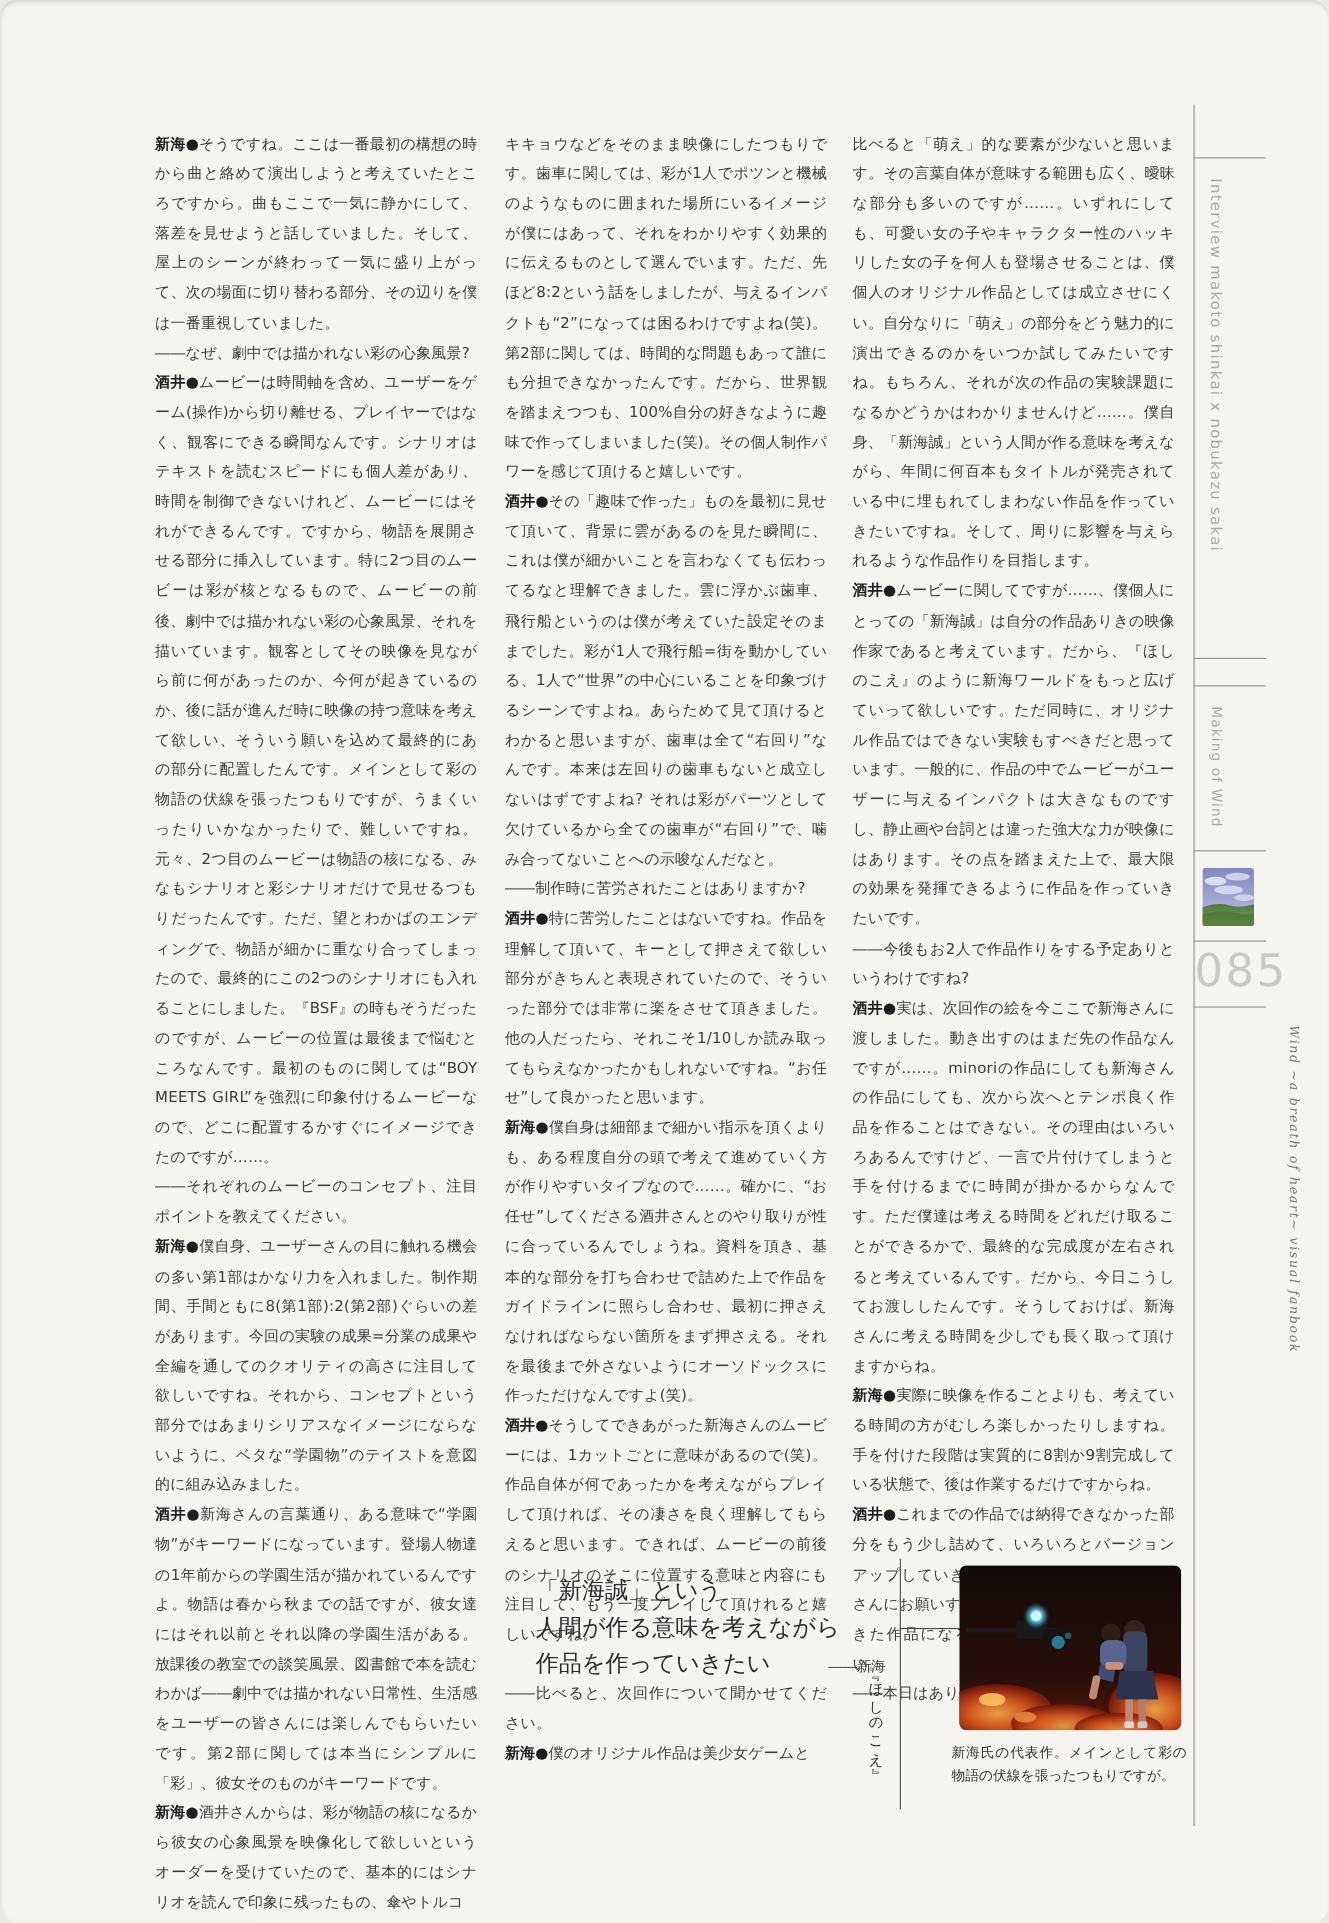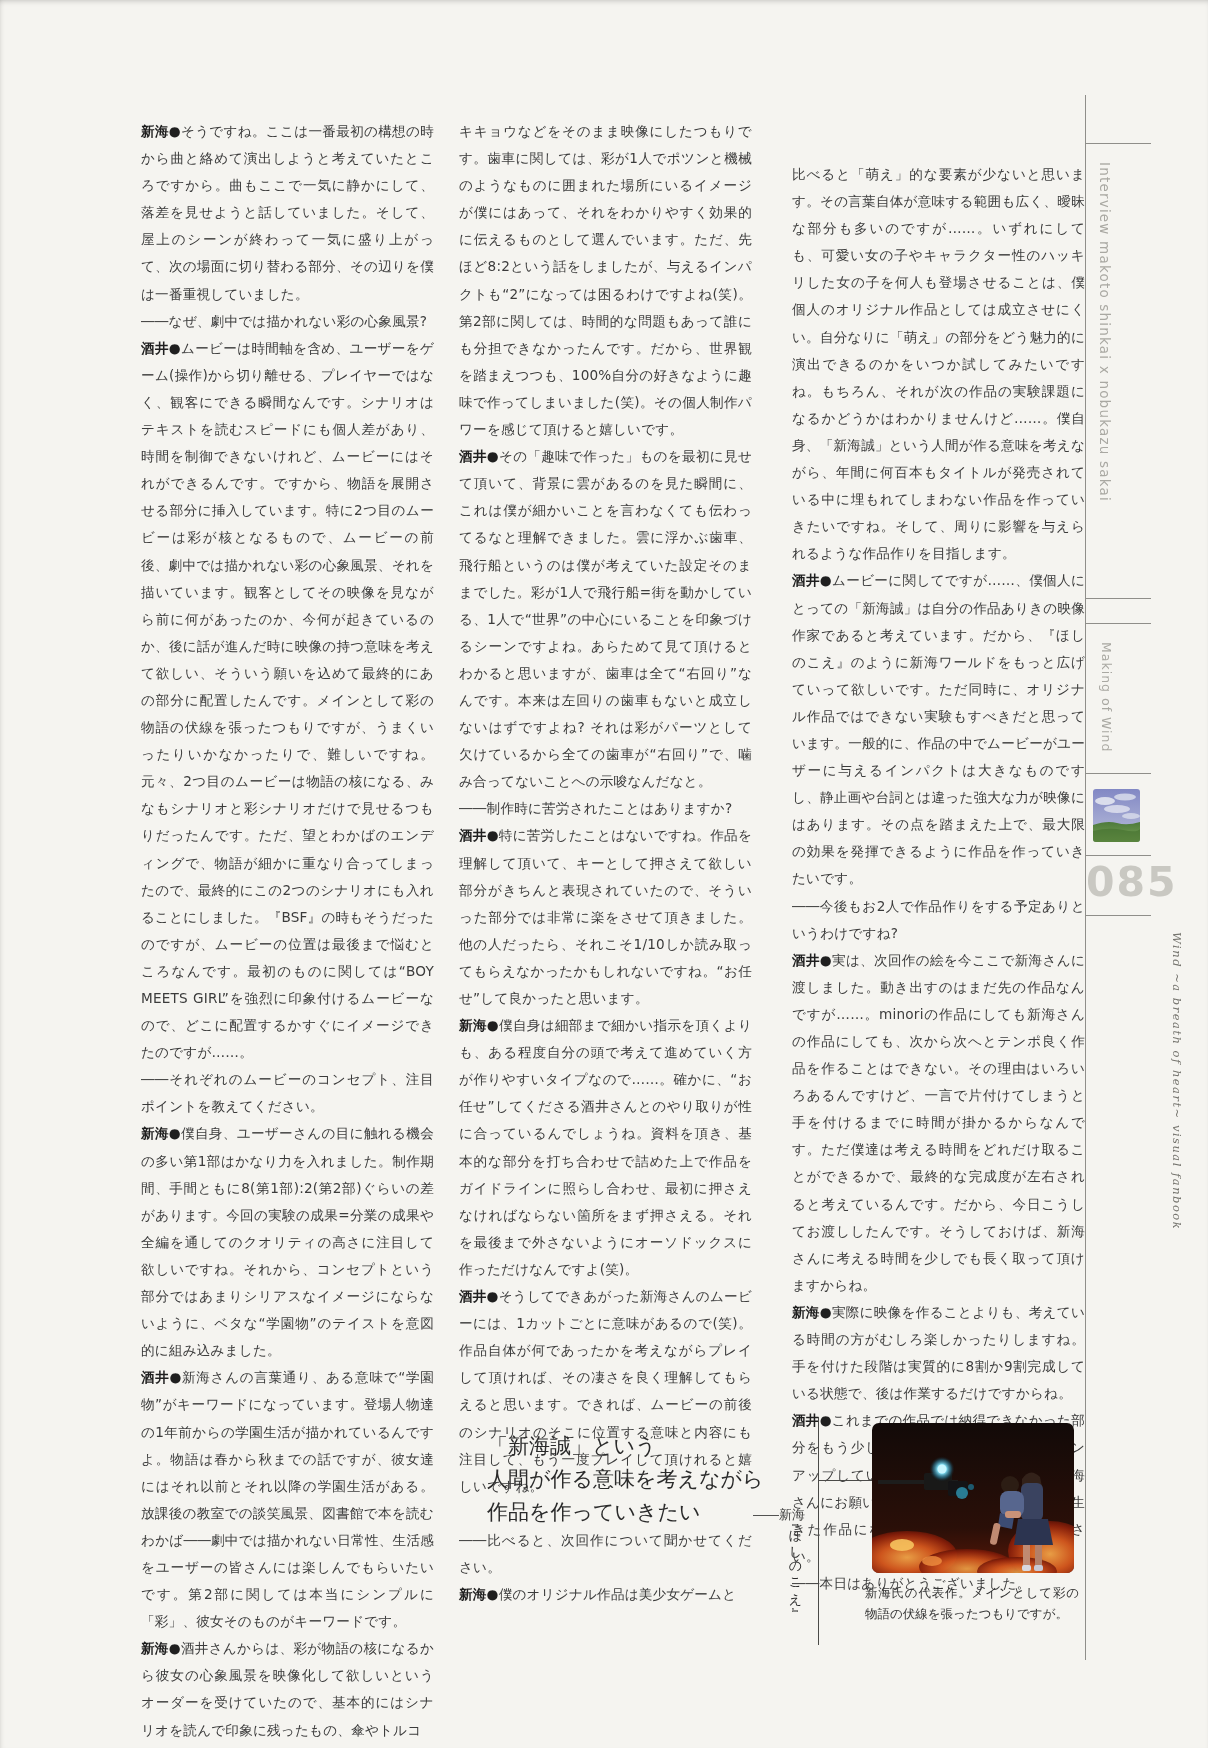--- a/index.html
+++ b/index.html
@@ -2,43 +2,43 @@
 <html style="--paper: #f5f4f0; --ink: #3b3b3b; --ink-strong: #1f1f1f; --sidebar-gray: #a9a8a2; --rule-gray: #8f8e8a; --pagenum: #c9c8c2;"><head>
 <meta charset="utf-8">
 <style>
   :root{
     --paper:#f5f4f0; --ink:#3b3b3b; --ink-strong:#1f1f1f;
     --sidebar-gray:#a9a8a2; --rule-gray:#8f8e8a; --pagenum:#c9c8c2;
   }
   html,body{margin:0;padding:0;}
   body{width:1208px;height:1748px;background:#e9e8e4;font-family:"DejaVu Sans",sans-serif;}
   .page{position:relative;width:1208px;height:1748px;background:var(--paper);overflow:hidden;
-        box-shadow:inset 0 4px 6px -4px rgba(0,0,0,.25), inset 4px 0 6px -5px rgba(0,0,0,.15);}
+        box-shadow:inset 0 4px 6px -4px rgba(0,0,0,.25), inset 4px 0 6px -5px rgba(0,0,0,.15);border-radius:16px;}
   .col{position:absolute;width:293px;text-align:justify;text-justify:inter-character;
        font-size:13.6px;line-height:27.1px;color:var(--ink);letter-spacing:.2px;}
   .col p{margin:0;}
   .col .spk{font-weight:bold;color:var(--ink-strong);}
   #col1{left:141px;top:118px;}
   #col2{left:459px;top:118px;}
-  #col3{left:792px;top:118px;margin-top:43px;}
+  #col3{left:775px;top:118px;}
   #after-quote{left:459px;top:1527px;}
   .pullquote{position:absolute;left:487px;top:1430px;width:318px;
              font-family:"DejaVu Serif",serif;font-size:21px;line-height:33px;color:#2b2b2b;}
   .pullquote .qrow{display:flex;justify-content:space-between;align-items:baseline;}
   .pullquote .attr{font-family:Liberation Sans, sans-serif;font-size:13px;color:#3b3b3b;}
   .vtext{writing-mode:vertical-rl;}
   .sidebar-rule{position:absolute;left:1085px;top:95px;width:1px;height:1565px;background:var(--rule-gray);}
   .tick{position:absolute;left:1085px;width:66px;height:1px;background:var(--rule-gray);}
   .interview-credit{position:absolute;left:1097px;top:162px;height:440px;
                     color:var(--sidebar-gray);font-size:13.5px;letter-spacing:1.2px;}
   .section-label{position:absolute;left:1099px;top:642px;height:130px;
                  color:var(--sidebar-gray);font-size:12.5px;letter-spacing:1px;}
   .thumb{position:absolute;left:1093px;top:789px;width:47px;height:53px;border-radius:3px;overflow:hidden;display:block;}
   .pagenum{position:absolute;left:1086px;top:858px;font-size:41px;color:var(--pagenum);
-           letter-spacing:2px;font-weight:700;}
+           letter-spacing:2px;font-weight:400;}
   .series-script{position:absolute;left:1170px;top:932px;height:330px;
                  font-family:"DejaVu Serif",serif;font-style:italic;font-size:11.5px;
                  color:#75746e;letter-spacing:1.5px;}
   .bracket-v{position:absolute;left:818px;top:1417px;width:1px;height:228px;background:#4a4a48;}
   .bracket-h{position:absolute;left:818px;top:1480px;width:55px;height:1px;background:#4a4a48;}
   .hoshi-label{position:absolute;left:786px;top:1520px;height:170px;font-size:13px;color:#2b2b2b;letter-spacing:1px;}
   .photo{position:absolute;left:872px;top:1423px;width:202px;height:150px;border-radius:7px;overflow:hidden;display:block;}
   .caption{position:absolute;left:865px;top:1582px;width:214px;font-size:12.5px;line-height:21px;color:#333;text-align:justify;}
 </style>
 </head>

